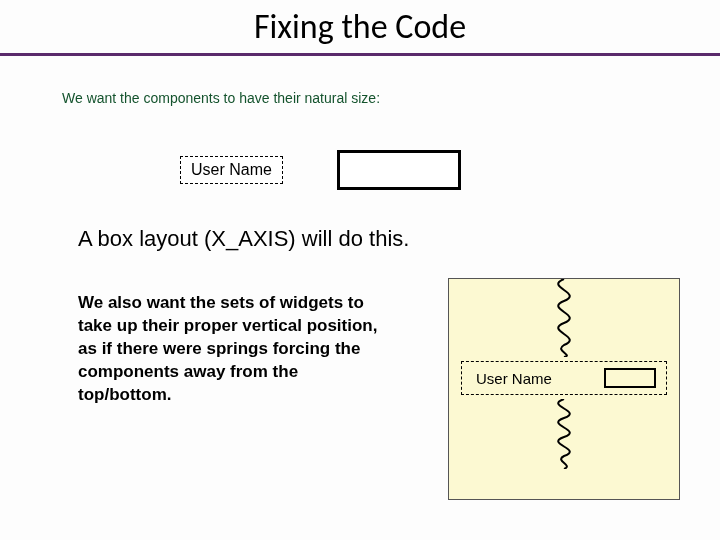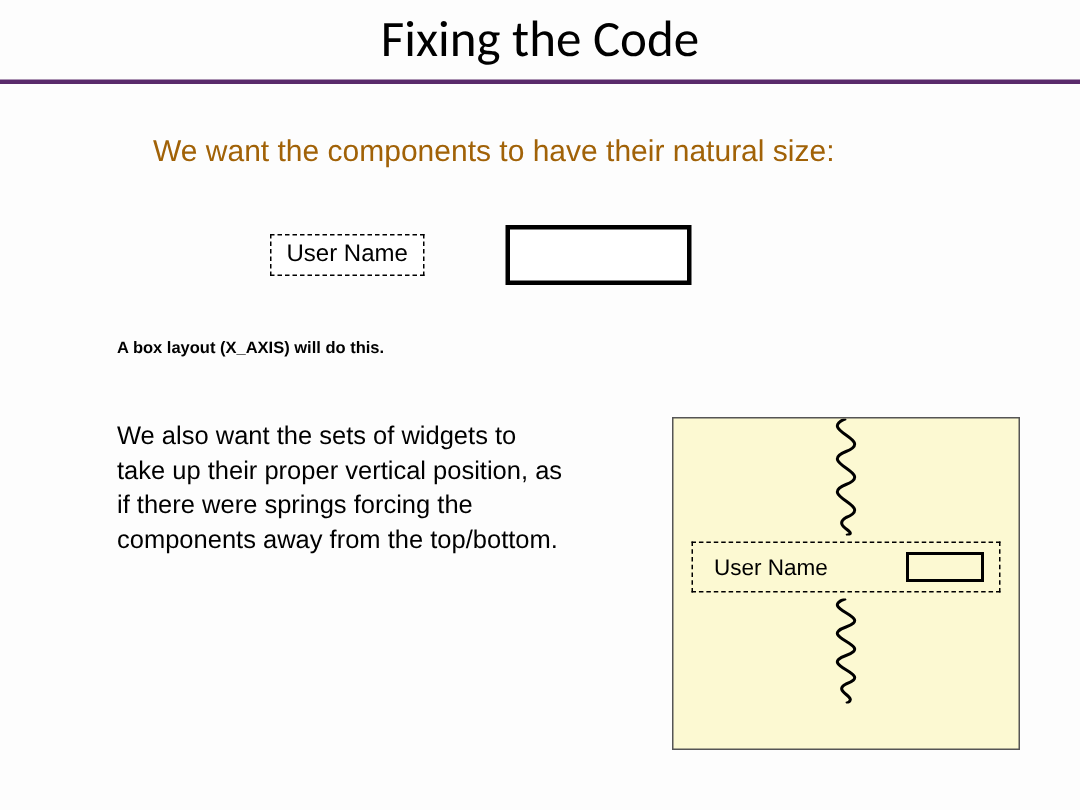--- a/index.html
+++ b/index.html
@@ -19,23 +19,23 @@
     color: #000;
     padding-top: 6px;
     padding-bottom: 6px;
   }
   .underline {
     height: 3px;
     background: #5a2a6b;
     width: 100%;
   }
   .intro {
-    font-size: 20px;
-    color: #a16207;
-    margin: 34px 0 16px 102px;
+    font-size: 14px;
+    color: #14532d;
+    margin: 34px 0 16px 62px;
   }
   .row1 {
     position: absolute;
     top: 150px;
     left: 180px;
     display: flex;
     align-items: center;
     gap: 54px;
   }
   .label-box {
@@ -47,29 +47,29 @@
   .field-box {
     border: 3px solid #000;
     width: 124px;
     height: 40px;
     background: #fff;
   }
   .para1 {
     position: absolute;
     top: 226px;
     left: 78px;
-    font-size: 11px;
-    font-weight: bold;
+    font-size: 22px;
+    font-weight: normal;
   }
   .para2 {
     position: absolute;
-    top: 280px;
+    top: 292px;
     left: 78px;
     font-size: 17px;
-    font-weight: normal;
+    font-weight: bold;
     width: 300px;
     line-height: 1.35;
   }
   .panel {
     position: absolute;
     top: 278px;
     left: 448px;
     width: 232px;
     height: 222px;
     background: #fcf9d2;

